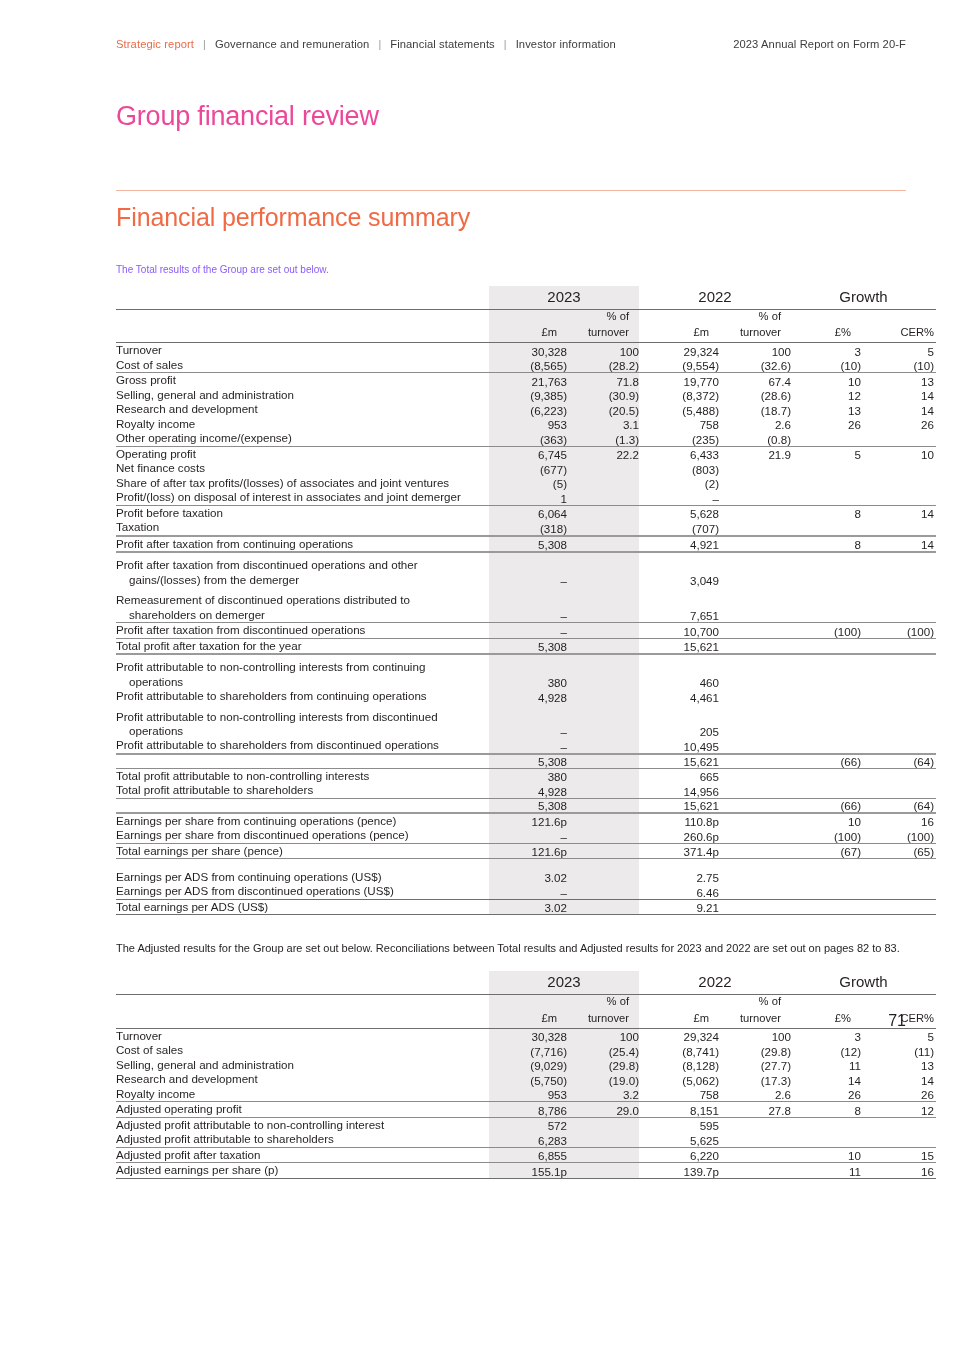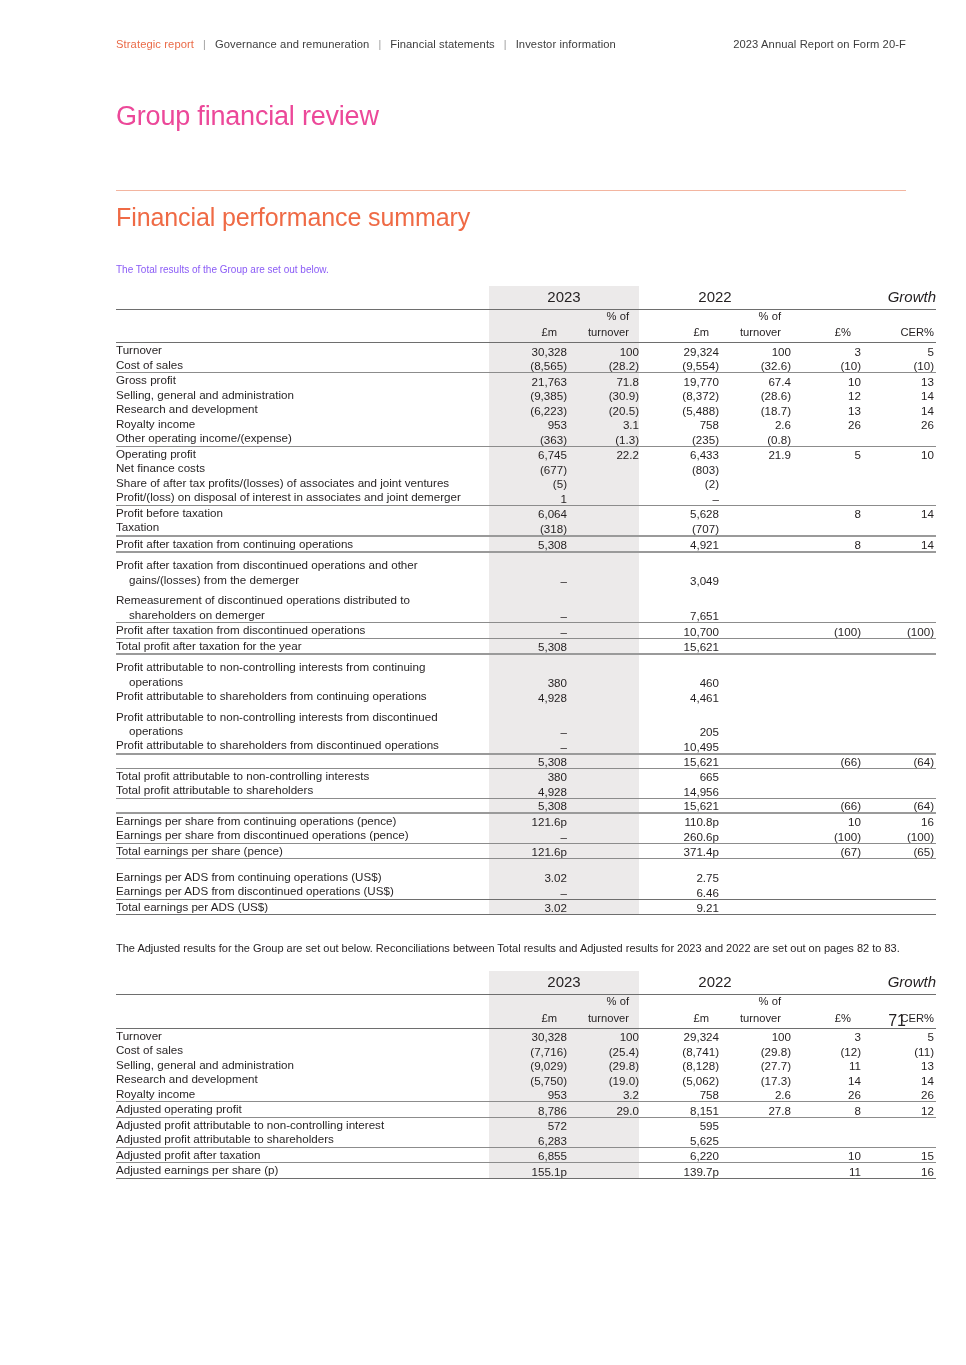--- a/index.html
+++ b/index.html
@@ -125,24 +125,23 @@
     padding-bottom: 4px;
     padding-top: 2px;
   }
   td.yr {
     text-align: center;
     font-weight: 700;
     color: #231f20;
   }
   td.yr.plain { font-weight: 400; }
   td.growth-h {
-    text-align: right;
+    text-align: center;
     font-weight: 400;
     padding-right: 2px;
-    font-style: italic;
   }
   tr.hrow-unit td {
     font-size: 11.2px;
     line-height: 1.18;
     padding-bottom: 3px;
     text-align: right;
   }
   tr.hrow-unit td.sub {
     padding-right: 10px;
   }

